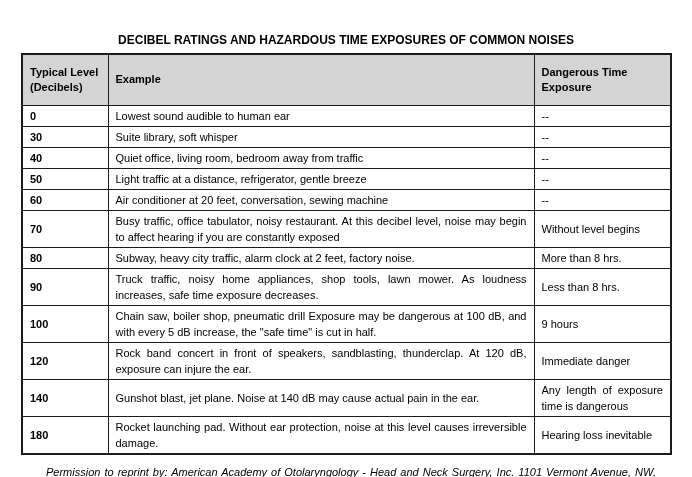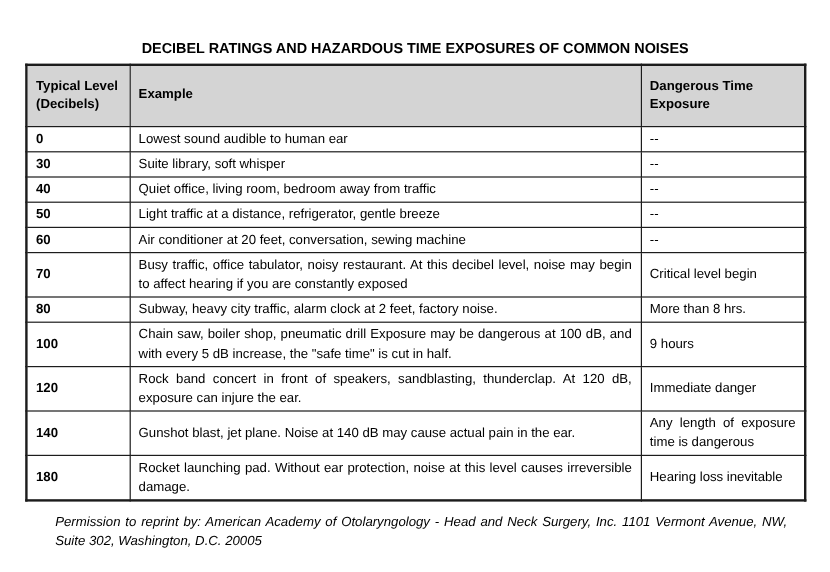--- a/index.html
+++ b/index.html
@@ -97,26 +97,31 @@
       <td class="exposure-cell">--</td>
     </tr>
     <tr>
       <td class="level-cell">60</td>
       <td class="example-cell">Air conditioner at 20 feet, conversation, sewing machine</td>
       <td class="exposure-cell">--</td>
     </tr>
     <tr>
       <td class="level-cell">70</td>
       <td class="example-cell">Busy traffic, office tabulator, noisy restaurant. At this decibel level, noise may begin to affect hearing if you are constantly exposed</td>
-      <td class="exposure-cell">Critical level begin</td>
+      <td class="exposure-cell">Without level begins</td>
     </tr>
     <tr>
       <td class="level-cell">80</td>
       <td class="example-cell">Subway, heavy city traffic, alarm clock at 2 feet, factory noise.</td>
       <td class="exposure-cell">More than 8 hrs.</td>
+    </tr>
+    <tr>
+      <td class="level-cell">90</td>
+      <td class="example-cell">Truck traffic, noisy home appliances, shop tools, lawn mower. As loudness increases, safe time exposure decreases.</td>
+      <td class="exposure-cell">Less than 8 hrs.</td>
     </tr>
     <tr>
       <td class="level-cell">100</td>
       <td class="example-cell">Chain saw, boiler shop, pneumatic drill Exposure may be dangerous at 100 dB, and with every 5 dB increase, the "safe time" is cut in half.</td>
       <td class="exposure-cell">9 hours</td>
     </tr>
     <tr>
       <td class="level-cell">120</td>
       <td class="example-cell">Rock band concert in front of speakers, sandblasting, thunderclap. At 120 dB, exposure can injure the ear.</td>
       <td class="exposure-cell">Immediate danger</td>

